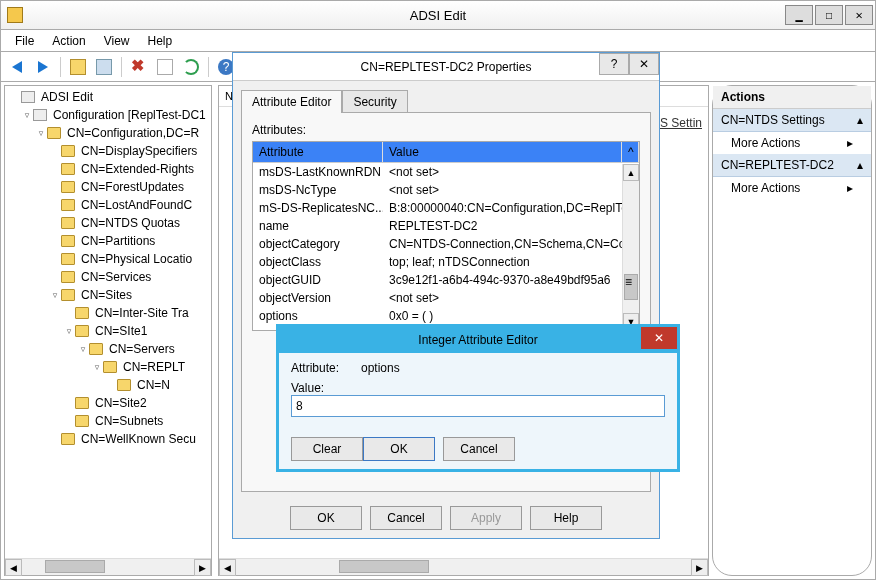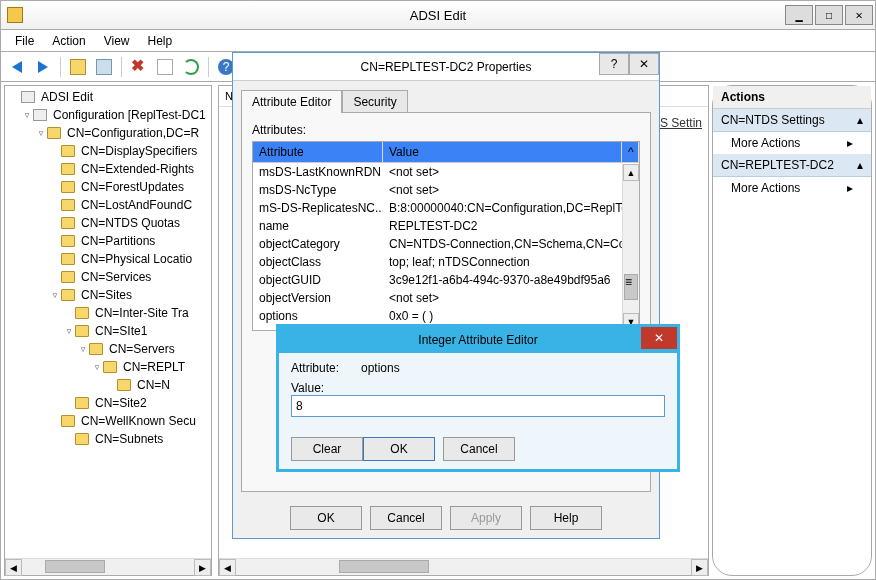--- a/index.html
+++ b/index.html
@@ -228,29 +228,29 @@
         <div class="node ind7">
           <span class="tog"></span>
           <span class="fico"></span>
           <span class="lbl">CN=N</span>
         </div>
         <div class="node ind4">
           <span class="tog"></span>
           <span class="fico"></span>
           <span class="lbl">CN=Site2</span>
         </div>
+        <div class="node ind4">
+          <span class="tog"></span>
+          <span class="fico"></span>
+          <span class="lbl">CN=Subnets</span>
+        </div>
         <div class="node ind3">
           <span class="tog"></span>
           <span class="fico"></span>
           <span class="lbl">CN=WellKnown Secu</span>
-        </div>
-        <div class="node ind4">
-          <span class="tog"></span>
-          <span class="fico"></span>
-          <span class="lbl">CN=Subnets</span>
         </div>
       </div>
     <div class="hscroll">
       <div class="arr" style="left:0">◀</div>
       <div class="thumb" style="left:40px;width:60px;"></div>
       <div class="arr" style="right:0">▶</div>
     </div>
   </div>
 
   <div class="pane listpane">

